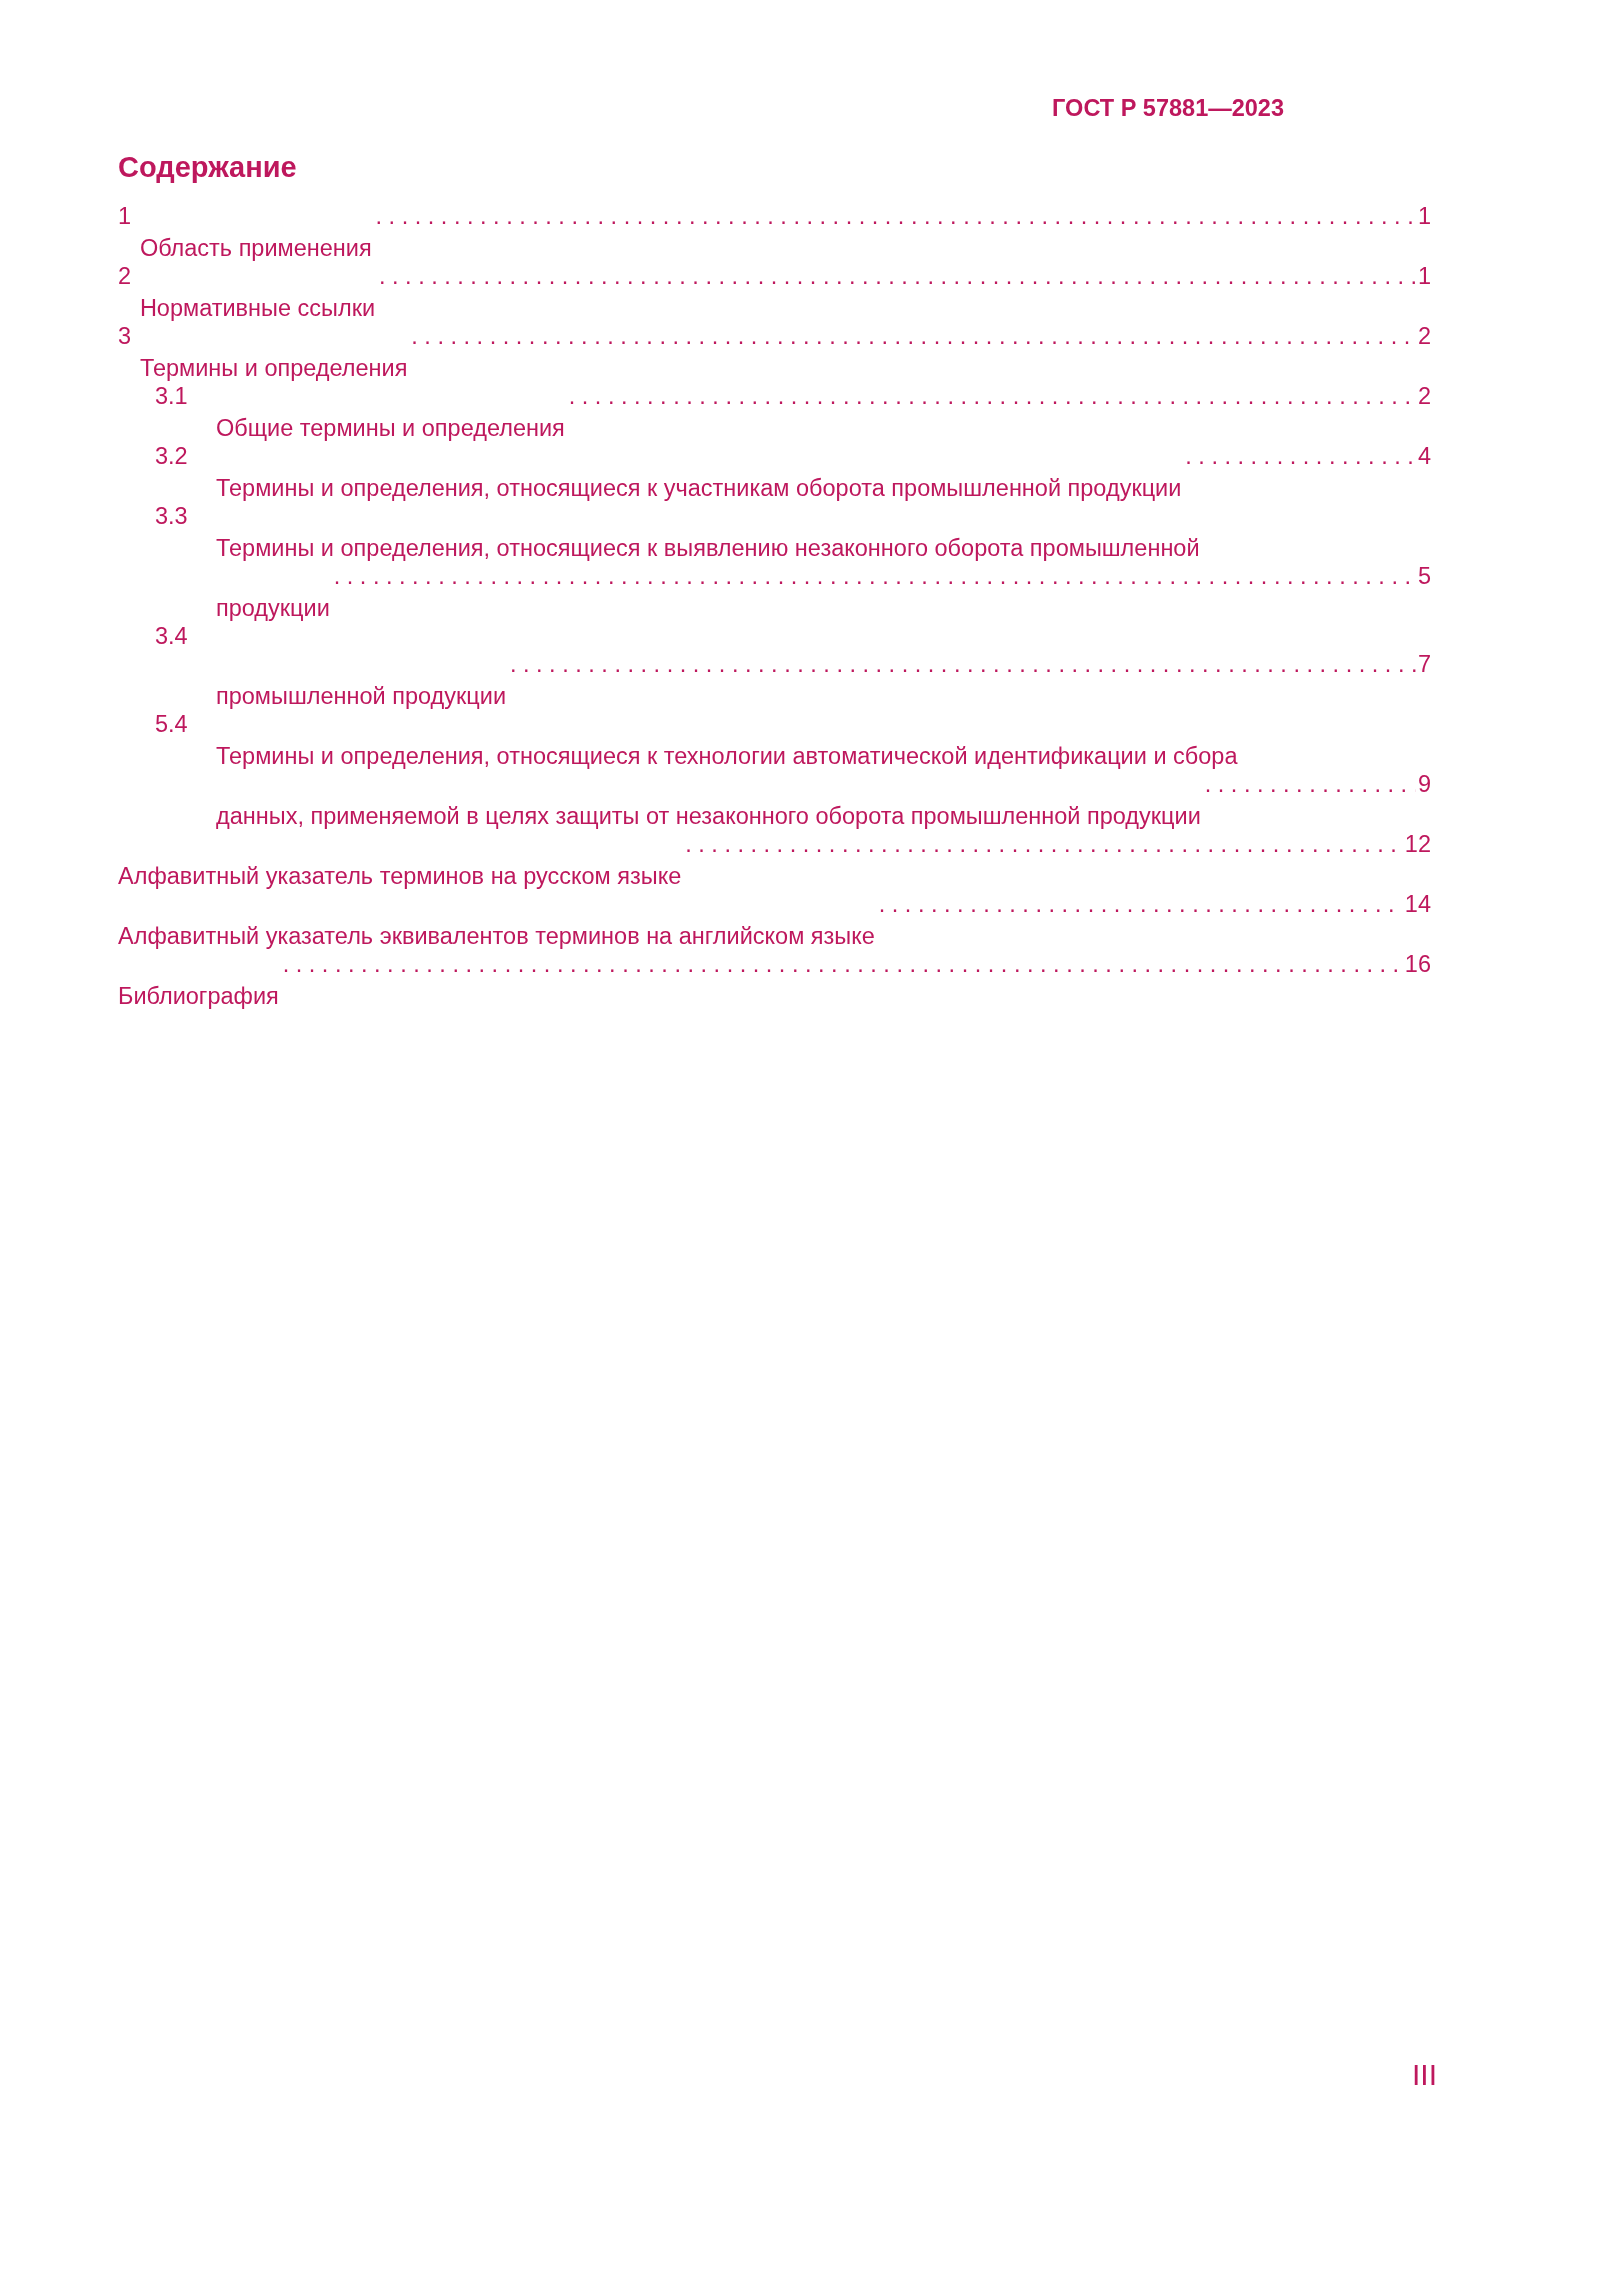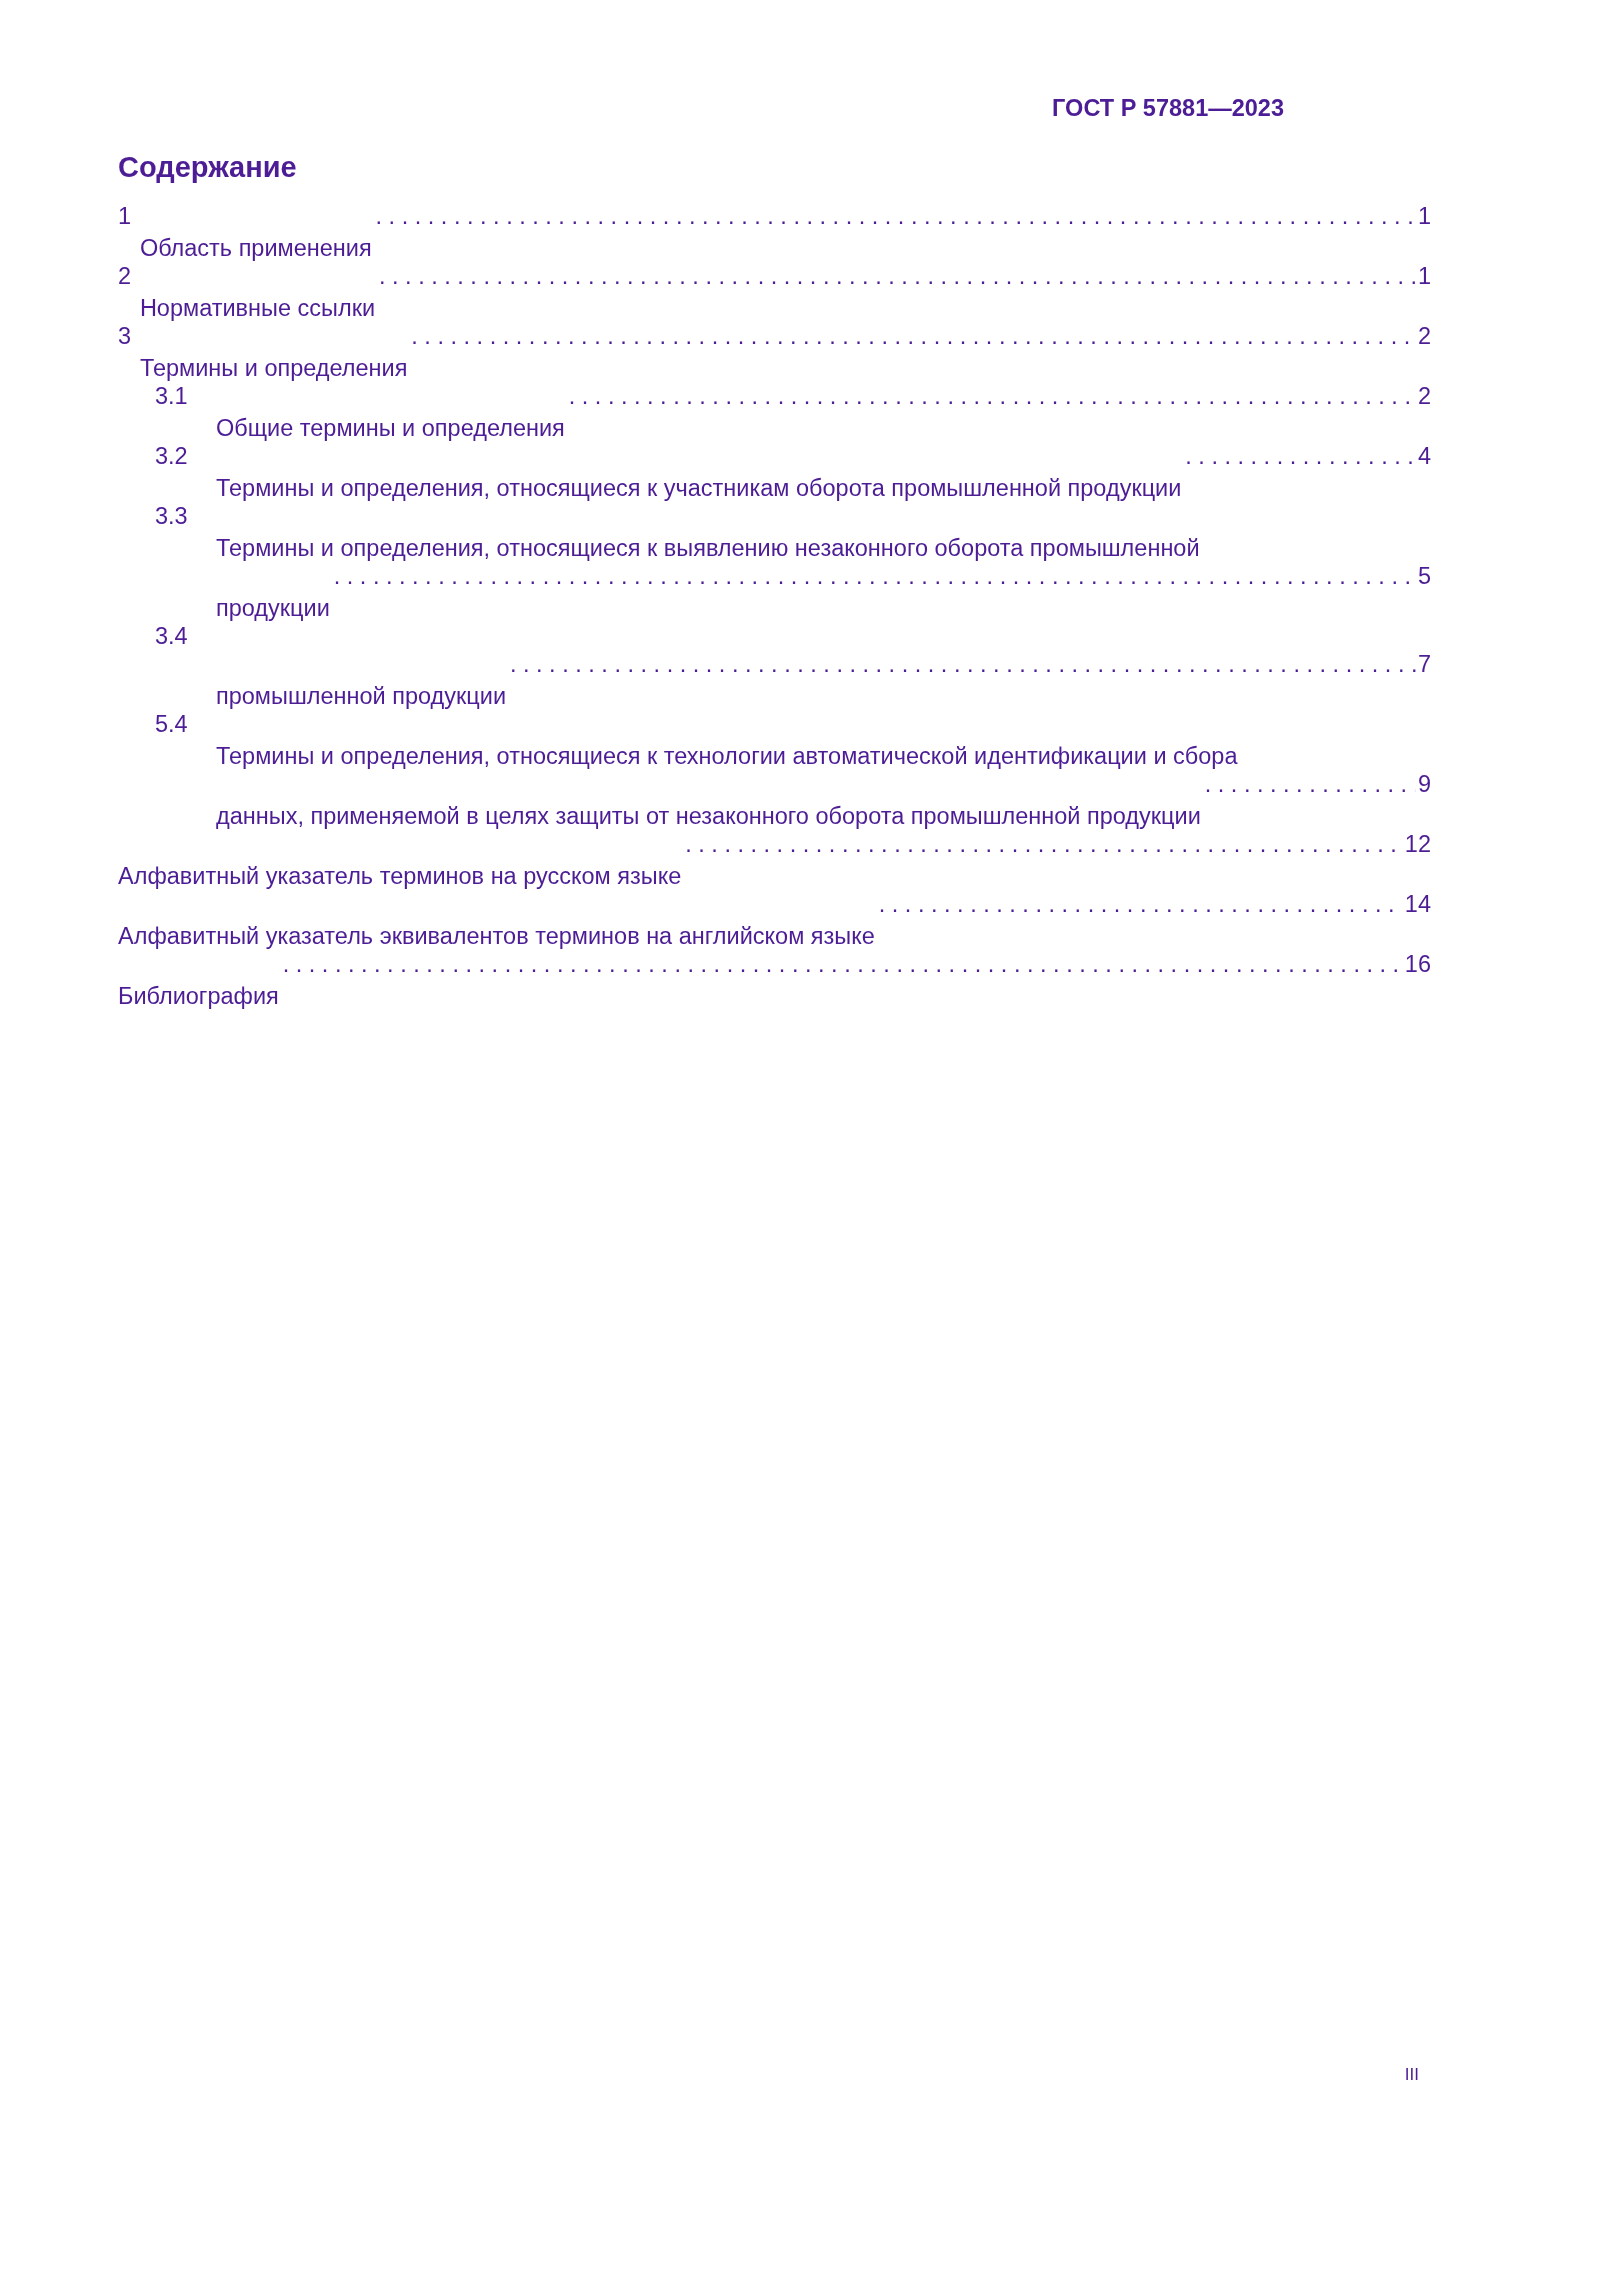--- a/index.html
+++ b/index.html
@@ -6,21 +6,21 @@
     margin: 0;
     padding: 0;
     background: #ffffff;
   }
   .page {
     position: relative;
     width: 1621px;
     height: 2293px;
     margin: 0 auto;
     background: #ffffff;
-    color: #4c1d95;
+    color: #be185d;
     font-family: "Liberation Sans", "DejaVu Sans", sans-serif;
     overflow: hidden;
   }
   .doc-header {
     padding-top: 95px;
     margin: 0 337px 0 118px;
     text-align: right;
     font-size: 23.5px;
     font-weight: bold;
     line-height: 27.4px;
@@ -66,22 +66,22 @@
     white-space: nowrap;
     margin: 0 2px 0 3.9px;
   }
   .pg {
     flex: 0 0 auto;
     white-space: nowrap;
   }
   .doc-footer {
     position: absolute;
     top: 2061px;
-    right: 202px;
-    font-size: 17px;
+    right: 184px;
+    font-size: 30px;
     line-height: 28px;
   }
 </style>
 </head>
 <body>
 
 <div class="page">
 
   <div class="doc-header">
     <span>ГОСТ Р 57881—2023</span>

